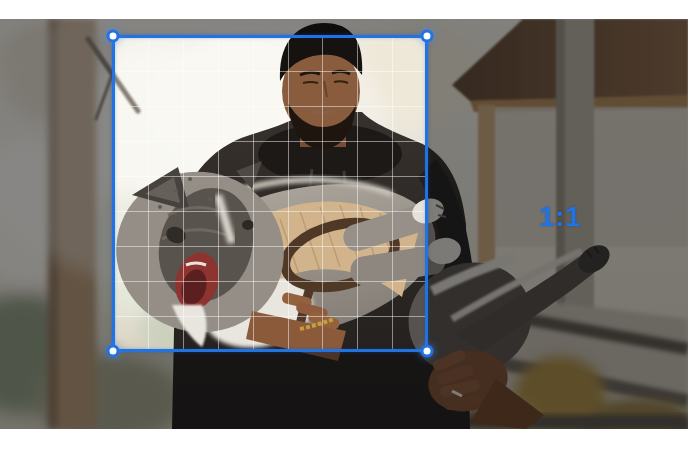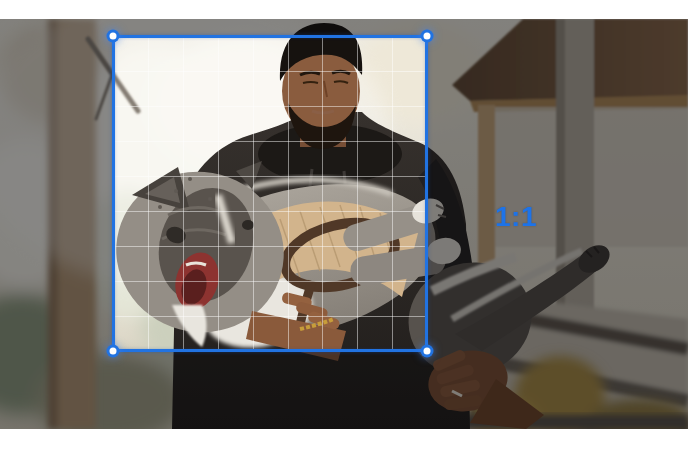--- a/index.html
+++ b/index.html
@@ -23,21 +23,21 @@
   .frame{position:absolute;inset:-1px;border:3px solid #2173e2;
     box-shadow:0 0 4px rgba(20,80,180,0.45), inset 0 0 3px rgba(20,80,180,0.3);}
   .handle{position:absolute;width:7px;height:7px;background:#ffffff;border-radius:50%;
     box-shadow:0 0 0 3px #2173e2, 0 0 8px 3px rgba(64,132,244,0.65);
     transform:translate(-50%,-50%);z-index:5;}
   .handle.tl{left:0;top:0}.handle.tr{left:100%;top:0}
   .handle.bl{left:0;top:100%}.handle.br{left:100%;top:100%}
 
   .ratio-label{position:absolute;left:495px;top:201px;color:#1d73e8;
     font-size:28px;font-weight:bold;letter-spacing:0.5px;z-index:6;
-    text-shadow:0 0 2px rgba(0,20,60,0.25);}
+    text-shadow:0 0 2px rgba(0,20,60,0.25);padding-left:44px;}
   .defs-holder{position:absolute;width:0;height:0;overflow:hidden;}
 </style>
 </head>
 <body>
 
 <svg class="defs-holder" aria-hidden="true">
   <defs>
     <linearGradient id="bgGrad" x1="0" y1="0" x2="0" y2="1">
       <stop offset="0" stop-color="#efece2"></stop>
         <stop offset="1" stop-color="#d9d3c2"></stop>

